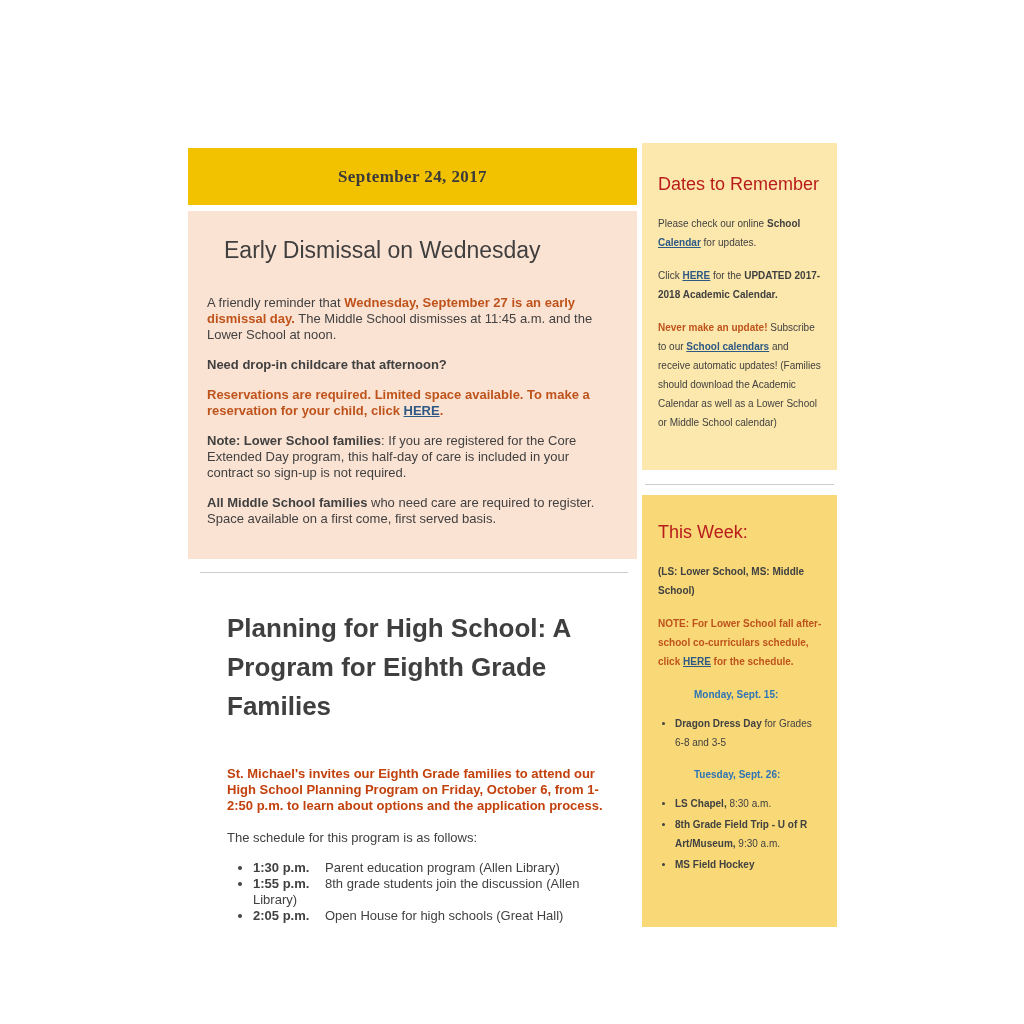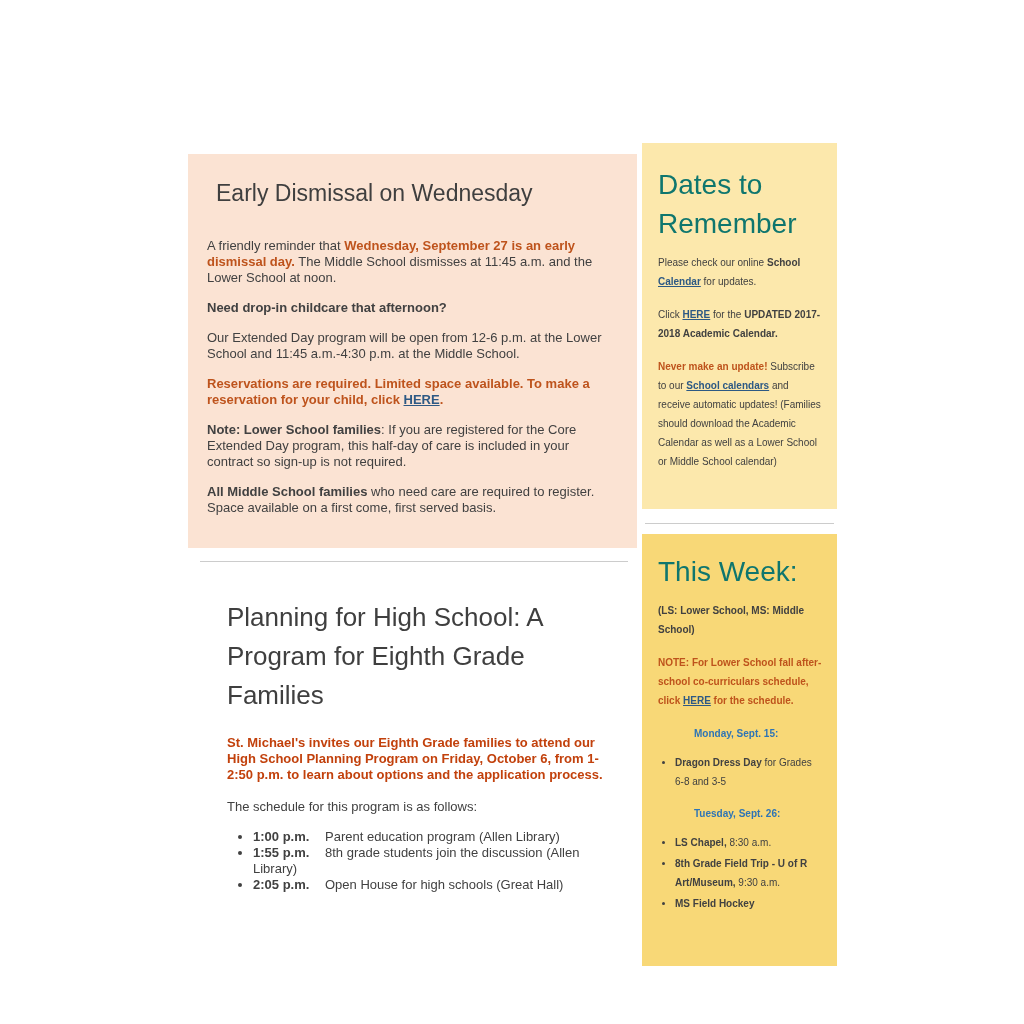--- a/index.html
+++ b/index.html
@@ -20,90 +20,92 @@
     height:57px; background:#F2C100;
     display:flex; align-items:center; justify-content:center;
     font-family:"Liberation Serif", serif;
     font-weight:bold; font-size:17px; letter-spacing:0.4px;
     color:#3a3a3a;
   }
 
   .peach-box { margin-top:6px; background:#FBE3D3; padding:26px 19px 18px 19px; }
   .section-title {
     font-size:23px; font-weight:400; color:#3f3f3f;
-    margin:0 0 30px 9px; line-height:1.2;
+    margin:0 0 30px 17px; line-height:1.2;
   }
 
   p, li { font-size:13px; line-height:16px; color:#414141; }
   p { margin:0 0 14px 0; }
   .bold { font-weight:bold; }
   .orange { color:#BE531C; }
   .maroon { color:#c2410c; }
   .blue { color:#2E74B5; }
   a.link { color:#2D5984; text-decoration:underline; cursor:pointer; }
   .orange a.link { color:#2D5984; }
 
   .divider { border:none; border-top:1px solid #cccccc; margin:13px 9px 0 12px; }
 
   .white-section { padding:36px 30px 0 39px; }
   .big-title {
-    font-size:26px; font-weight:400; color:#3f3f3f;
-    line-height:39px; margin:0 0 20px 0;
+    font-size:26px; font-weight:700; color:#3f3f3f;
+    line-height:39px; margin:0 0 40px 0;
   }
   .lead { margin-bottom:16px; }
 
   ul.schedule { margin:4px 0 0 0; padding-left:26px; }
   ul.schedule li { margin-bottom:0; }
   .time { display:inline-block; min-width:72px; font-weight:bold; }
 
   .side-box p, .side-box li { font-size:10px; line-height:19px; }
   .dates-box { background:#FCE8AC; padding:22px 15px 24px 16px; }
   .week-box  { background:#F8D877; padding:18px 15px 40px 16px; }
   .side-title {
-    font-size:28px; font-weight:400; color:#0f766e;
+    font-size:18px; font-weight:400; color:#b91c1c;
     line-height:39px; margin:0 0 10px 0;
   }
   .side-divider { margin:14px 3px 10px 3px; }
   ul.side-list { margin:0 0 13px 0; padding-left:17px; }
   ul.side-list li { margin-bottom:2px; }
   .day-head { margin-bottom:10px;margin-left:36px; }
 </style>
 </head>
 <body>
 
 <div class="main-col">
 
+  <div class="date-banner">
+    <span>September 24, 2017</span>
+  </div>
 
   <section class="peach-box">
     <h1 class="section-title">Early Dismissal on Wednesday</h1>
 
     <p><span>A friendly reminder that </span><span class="orange bold">Wednesday, September 27 is an early dismissal day.</span><span> The Middle School dismisses at 11:45 a.m. and the Lower School at noon.</span></p>
 
     <p class="bold">Need drop-in childcare that afternoon?</p>
 
-    <p>Our Extended Day program will be open from 12-6 p.m. at the Lower School and 11:45 a.m.-4:30 p.m. at the Middle School.</p>
 
     <p class="orange bold"><span>Reservations are required. Limited space available. To make a reservation for your child, click </span><a class="link bold">HERE</a><span>.</span></p>
 
     <p><span class="bold">Note: Lower School families</span><span>: If you are registered for the Core Extended Day program, this half-day of care is included in your contract so sign-up is not required.</span></p>
 
     <p><span class="bold">All Middle School families</span><span> who need care are required to register. Space available on a first come, first served basis.</span></p>
   </section>
 
   <hr class="divider">
 
   <section class="white-section">
     <h1 class="big-title">Planning for High School: A Program for Eighth Grade Families</h1>
 
     <p class="maroon bold lead">St. Michael's invites our Eighth Grade families to attend our High School Planning Program on Friday, October 6, from 1-2:50 p.m. to learn about options and the application process.</p>
 
     <p>The schedule for this program is as follows:</p>
 
     <ul class="schedule">
-      <li><span class="time">1:00 p.m.</span><span>Parent education program (Allen Library)</span></li>
+      <li><span class="time">1:30 p.m.</span><span>Parent education program (Allen Library)</span></li>
       <li><span class="time">1:55 p.m.</span><span>8th grade students join the discussion (Allen Library)</span></li>
       <li><span class="time">2:05 p.m.</span><span>Open House for high schools (Great Hall)</span></li>
     </ul>
   </section>
 
 </div>
 
 <aside class="sidebar">
 
   <section class="dates-box side-box">

